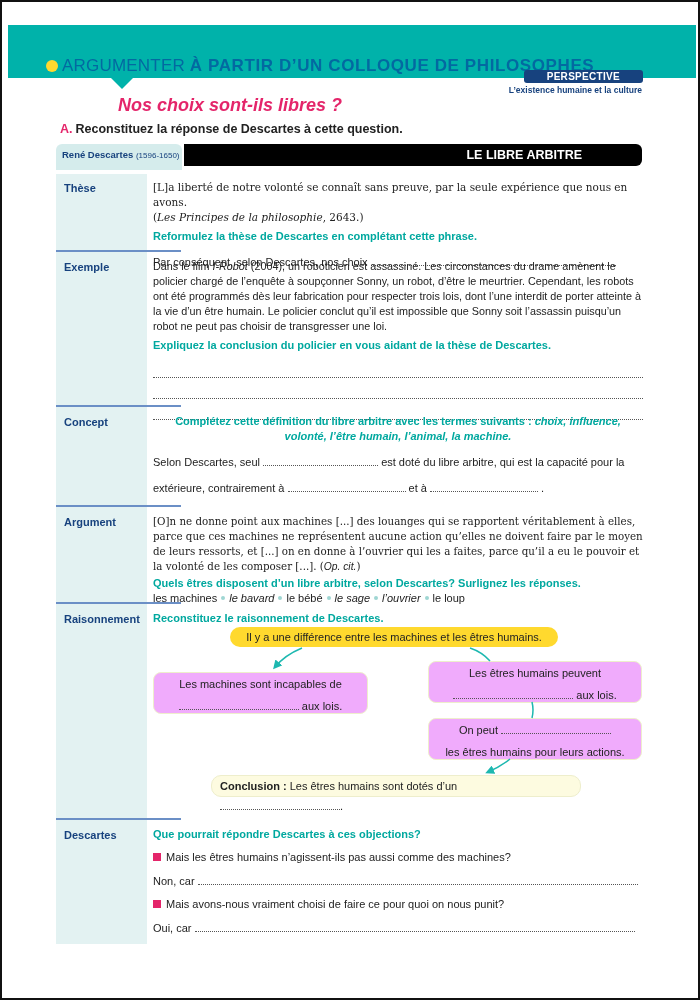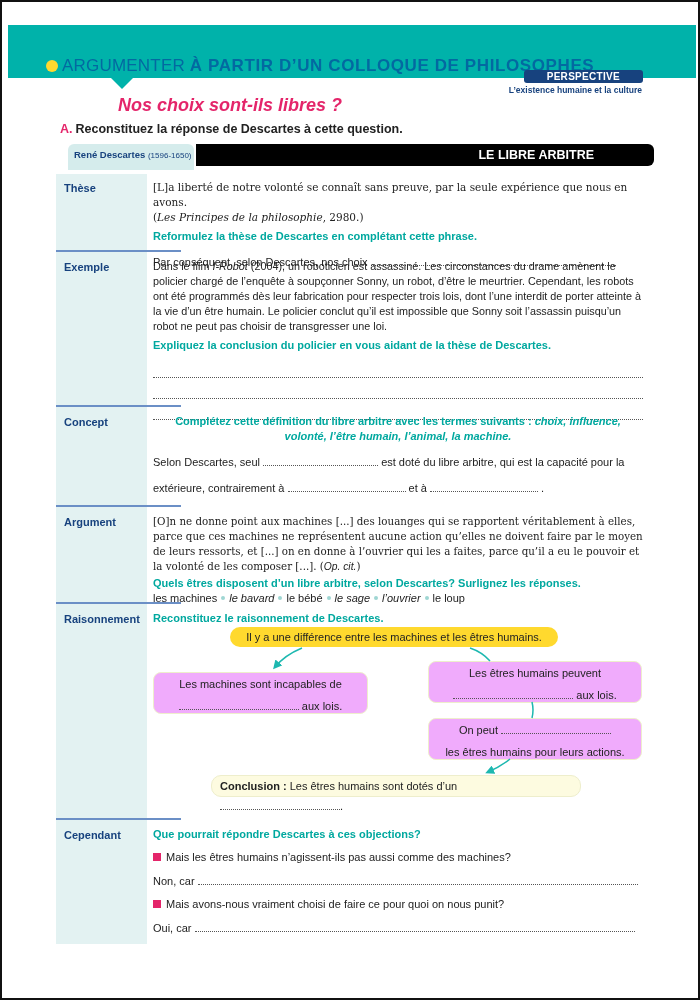--- a/index.html
+++ b/index.html
@@ -10,21 +10,21 @@
   .banner-title { position:absolute; left:46px; top:56px; font-size:17px; color:#0369a1; white-space:nowrap; letter-spacing:0.2px; }
   .banner-title .light { font-weight:normal; }
   .banner-title .bold { font-weight:bold; letter-spacing:0.6px; }
   .dot { display:inline-block; width:12px; height:12px; border-radius:50%; background:#ffd92e; margin-right:4px; vertical-align:-1px; }
   .notch { position:absolute; left:110px; top:77px; width:0; height:0; border-left:12px solid transparent; border-right:12px solid transparent; border-top:12px solid #00b2aa; }
   .badge { position:absolute; right:57px; top:70px; background:#17427e; color:#fff; font-size:10px; font-weight:bold; padding:1px 23px; border-radius:3px; letter-spacing:0.3px; }
   .badge-sub { position:absolute; right:58px; top:85px; font-size:8.5px; font-weight:bold; color:#17427e; }
   .subtitle { position:absolute; left:118px; top:95px; font-size:18px; font-weight:bold; font-style:italic; color:#e4256a; }
   .task { position:absolute; left:60px; top:122px; font-size:12.5px; font-weight:bold; color:#222; }
   .task .letter { color:#e4256a; margin-right:3px; }
-  .doc-head { position:absolute; left:68px; top:144px; width:586px; height:22px; }
+  .doc-head { position:absolute; left:56px; top:144px; width:586px; height:22px; }
   .author-tab { position:absolute; left:0; top:0; width:126px; height:26px; background:#d5ecec; border-radius:6px 6px 0 0; font-size:9.5px; font-weight:bold; color:#17427e; line-height:22px; padding-left:6px; box-sizing:border-box; }
   .author-tab .dates { font-weight:normal; font-size:8px; }
   .title-bar { position:absolute; left:128px; top:0; width:458px; height:22px; background:#000000; border-radius:0 6px 6px 0; color:#fff; font-weight:bold; font-size:12.5px; line-height:22px; text-align:right; padding-right:60px; box-sizing:border-box; }
   .leftcol { position:absolute; left:56px; top:174px; width:91px; height:770px; background:#e3f2f2; }
   .row { position:absolute; left:56px; width:586px; }
   .row-label { position:absolute; left:8px; top:8px; font-size:11px; font-weight:bold; color:#17427e; }
   .row-body { position:absolute; left:97px; top:6px; width:490px; font-size:11px; line-height:15px; color:#222; }
   .sep { position:absolute; left:56px; width:125px; height:2px; background:#6b8fc6; }
   .quote { font-family:"DejaVu Serif", serif; font-size:10.5px; line-height:15px; }
   .instr { color:#00a89f; font-weight:bold; font-size:11px; margin-top:4px; }
@@ -59,21 +59,21 @@
 <div class="doc-head">
   <div class="author-tab"><span>René Descartes</span> <span class="dates">(1596-1650)</span></div>
   <div class="title-bar">LE LIBRE ARBITRE</div>
 </div>
 
 <div class="leftcol"></div>
 
 <div class="row" style="top:174px;height:76px;">
   <div class="row-label">Thèse</div>
   <div class="row-body">
-    <div class="quote"><span>[L]a liberté de notre volonté se connaît sans preuve, par la seule expérience que nous en avons.</span><br>(<i>Les Principes de la philosophie</i><span>, 2980.)</span></div>
+    <div class="quote"><span>[L]a liberté de notre volonté se connaît sans preuve, par la seule expérience que nous en avons.</span><br>(<i>Les Principes de la philosophie</i><span>, 2643.)</span></div>
     <div class="instr">Reformulez la thèse de Descartes en complétant cette phrase.</div>
     <div class="pline"><span>Par conséquent, selon Descartes, nos choix</span> <span class="blank" style="width:245px;"></span></div>
   </div>
 </div>
 <div class="sep" style="top:250px;"></div>
 
 <div class="row" style="top:253px;height:145px;">
   <div class="row-label">Exemple</div>
   <div class="row-body" style="font-size:10.8px;">
     <div><span>Dans le film </span><i>I-Robot</i><span> (2004), un roboticien est assassiné. Les circonstances du drame amènent le policier chargé de l’enquête à soupçonner Sonny, un robot, d’être le meurtrier. Cependant, les robots ont été programmés dès leur fabrication pour respecter trois lois, dont l’une interdit de porter atteinte à la vie d’un être humain. Le policier conclut qu’il est impossible que Sonny soit l’assassin puisqu’un robot ne peut pas choisir de transgresser une loi.</span></div>
@@ -134,21 +134,21 @@
   </defs>
   <path d="M302,648 Q285,655 275,667" stroke="#1db8b0" stroke-width="1.5" fill="none" marker-end="url(#ah)"></path>
   <path d="M470,648 Q482,652 490,661" stroke="#1db8b0" stroke-width="1.5" fill="none"></path>
   <path d="M532,702 Q534,710 532,718" stroke="#1db8b0" stroke-width="1.5" fill="none"></path>
   <path d="M510,759 Q500,767 488,772" stroke="#1db8b0" stroke-width="1.5" fill="none" marker-end="url(#ah)"></path>
 </svg>
 
 <div class="sep" style="top:818px;"></div>
 
 <div class="row" style="top:821px;height:120px;">
-  <div class="row-label">Cependant</div>
+  <div class="row-label">Descartes</div>
   <div class="row-body">
     <div class="instr" style="margin-top:0;">Que pourrait répondre Descartes à ces objections?</div>
     <div class="p"><span class="sq"></span><span>Mais les êtres humains n’agissent-ils pas aussi comme des machines?</span></div>
     <div class="p"><span>Non, car</span> <span class="blank" style="width:440px;"></span></div>
     <div class="p"><span class="sq"></span><span>Mais avons-nous vraiment choisi de faire ce pour quoi on nous punit?</span></div>
     <div class="p"><span>Oui, car</span> <span class="blank" style="width:440px;"></span></div>
   </div>
 </div>
 
 <div class="pageno"><span>44</span><span class="bar"></span></div>

